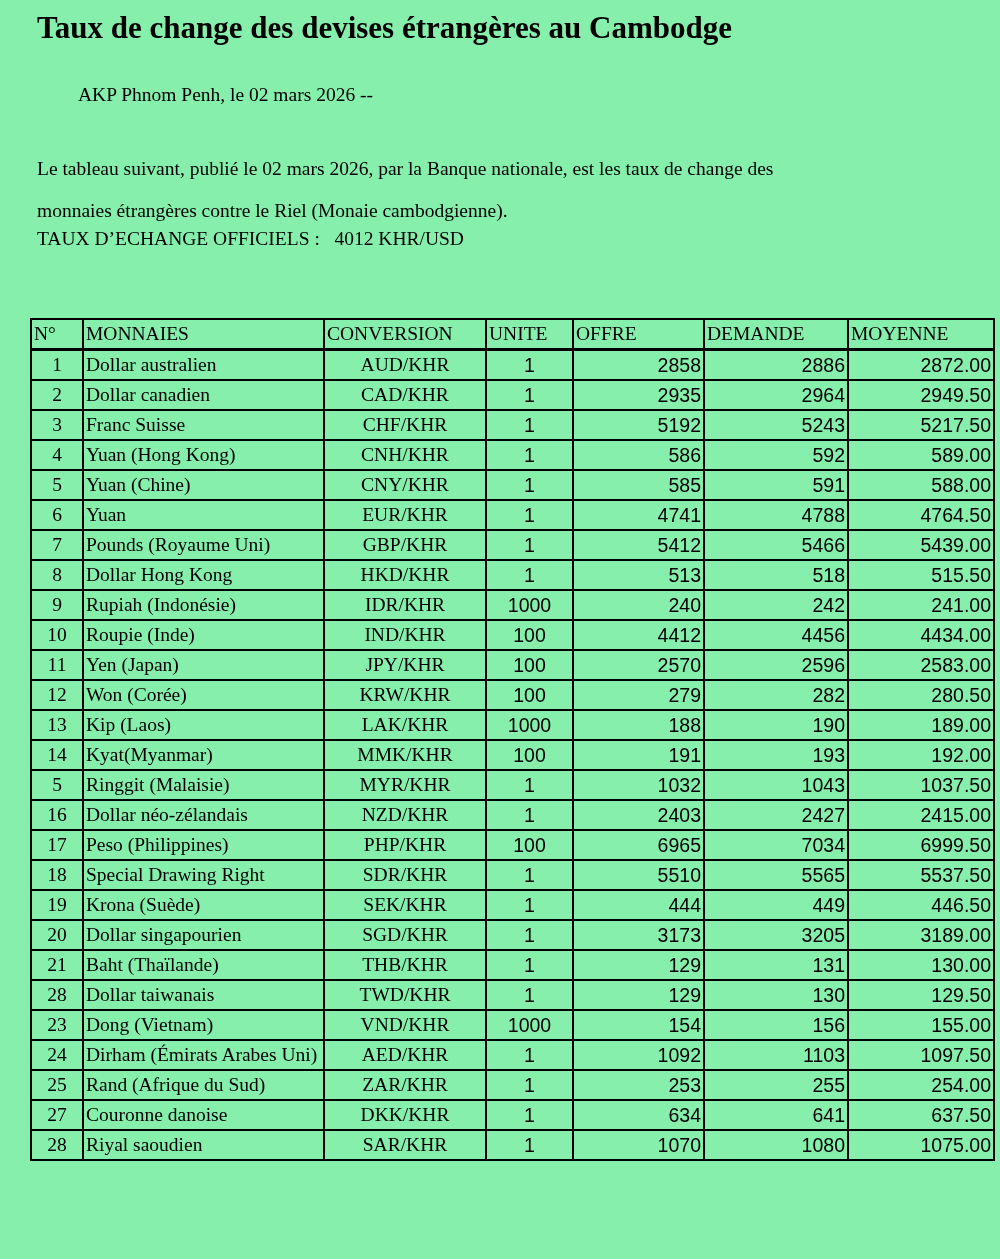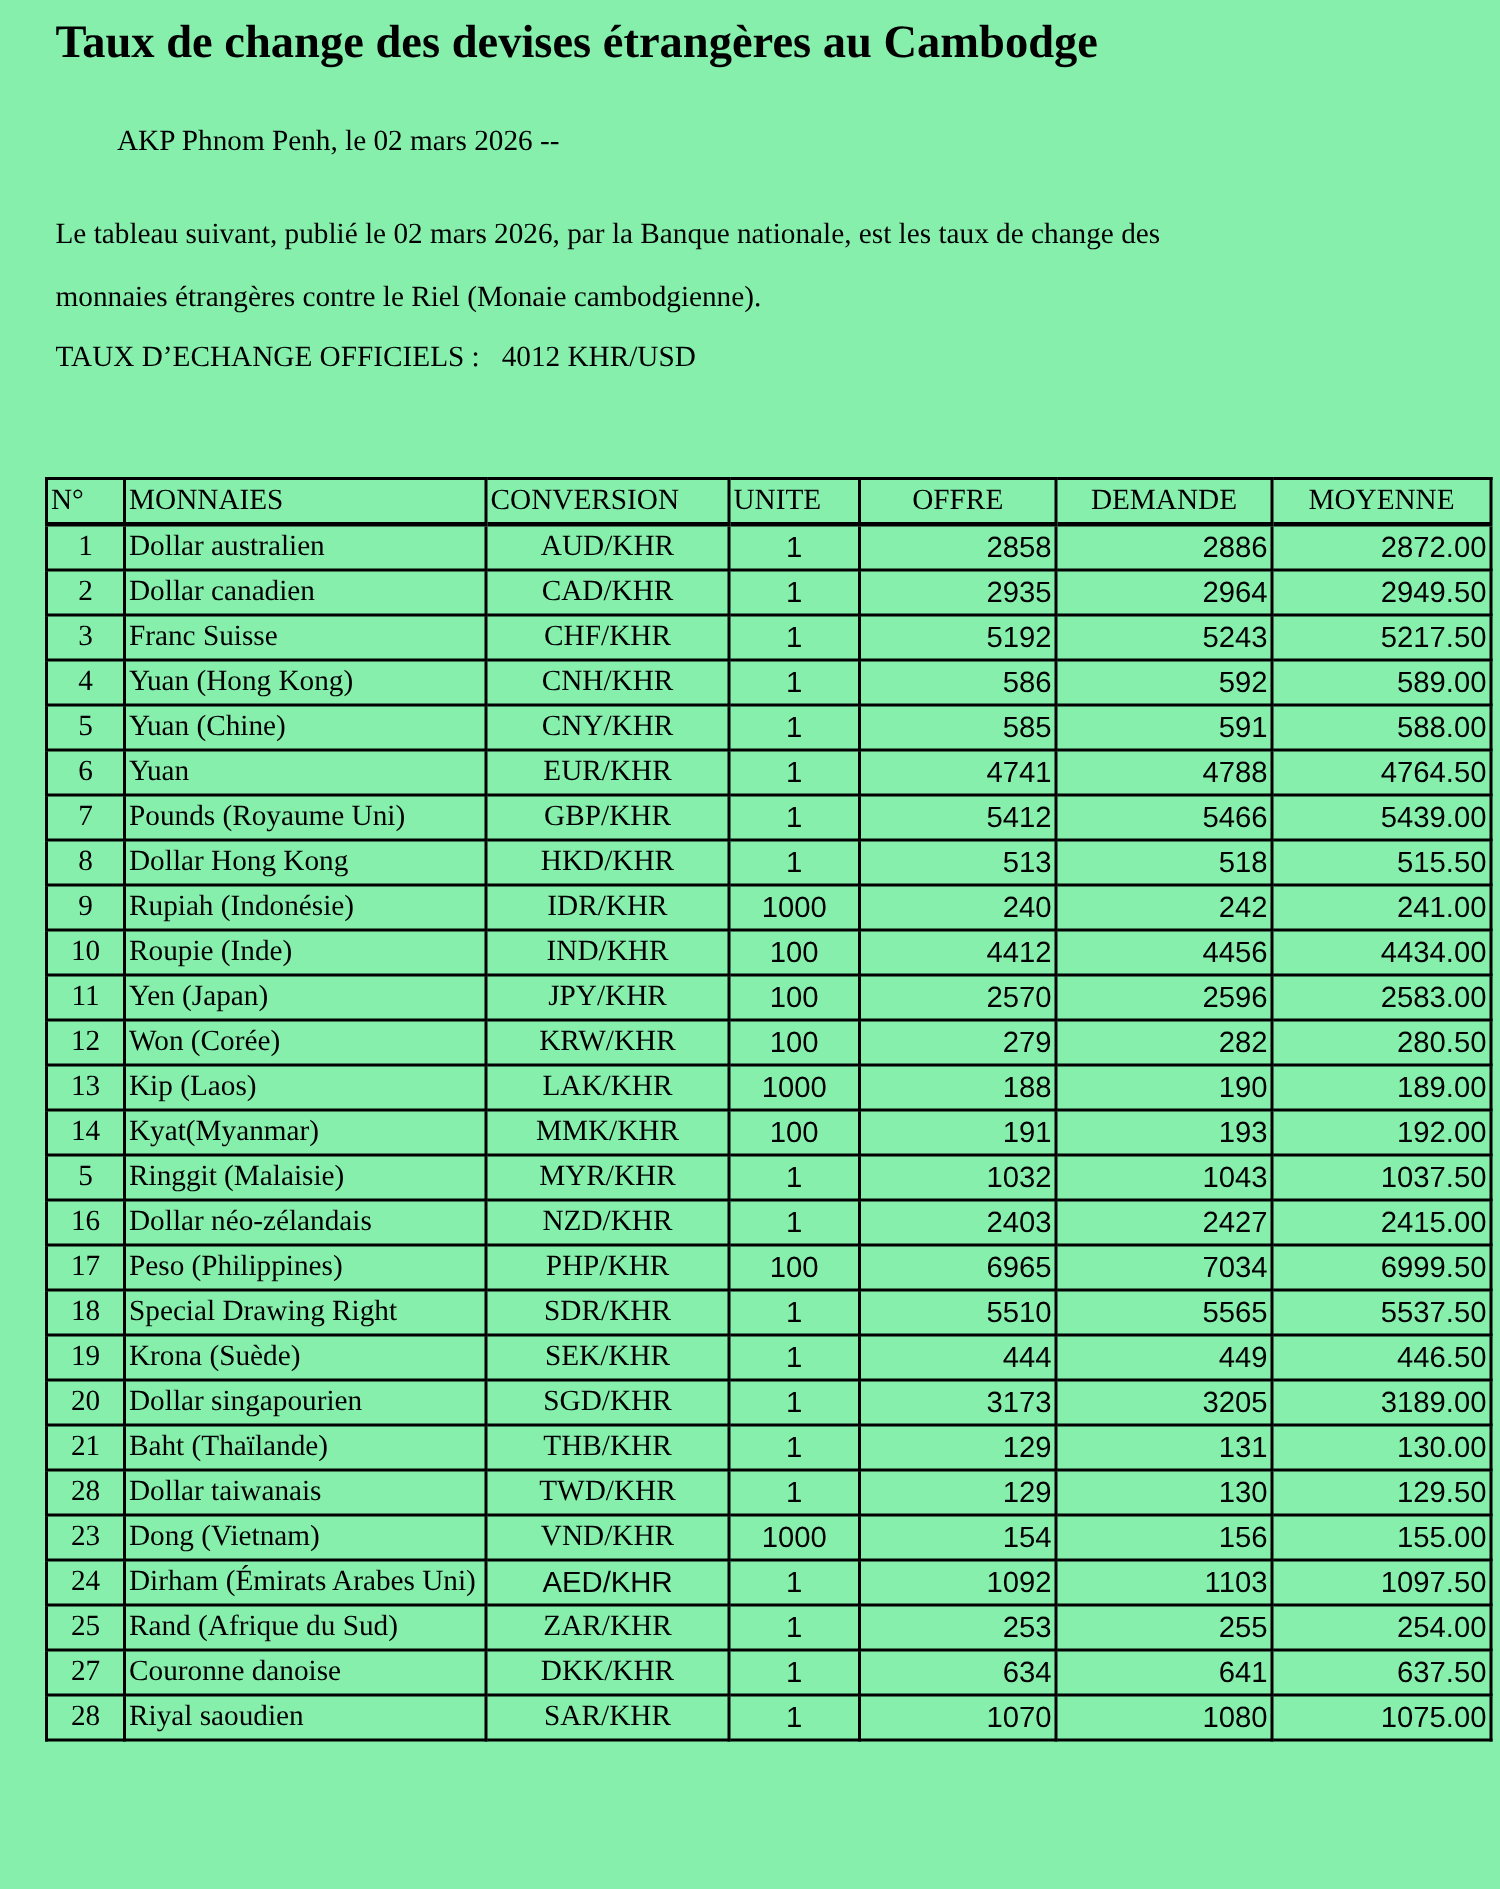--- a/index.html
+++ b/index.html
@@ -29,21 +29,21 @@
   .dateline {
     position: absolute;
     left: 37px;
     top: 84px;
     font-size: 19.5px;
     margin-left: 41px;
   }
   .intro {
     position: absolute;
     left: 37px;
-    top: 136px;
+    top: 148px;
     width: 920px;
     font-size: 19.5px;
     line-height: 42px;
   }
   .official-rate {
     position: absolute;
     left: 37px;
     top: 228px;
     font-size: 19.5px;
     white-space: pre-wrap;
@@ -67,37 +67,37 @@
     border: 2px solid #000000;
     height: 28px;
     padding: 0 2px;
     font-size: 19.5px;
     font-weight: normal;
     overflow: hidden;
     white-space: nowrap;
   }
   table.fx thead th { border-bottom: 3px solid #000; }
   th.h-num, th.h-name, th.h-conv, th.h-unit { text-align: left; }
-  th.h-offre, th.h-demande, th.h-moyenne { text-align: center; font-family: Liberation Serif, serif; }
+  th.h-offre, th.h-demande, th.h-moyenne { text-align: left; font-family: Liberation Serif, serif; }
   td.col-num  { text-align: center; }
   td.col-name { text-align: left; padding-left: 3px; }
   td.col-conv { text-align: center; }
   td.col-unit {
     text-align: center;
     font-family: "Liberation Sans", sans-serif;
     font-size: 18px;
   }
   td.col-offre, td.col-demande, td.col-moyenne {
     text-align: right;
     font-family: "Liberation Sans", sans-serif;
     font-size: 18px;
     padding-right: 2px;
   }
   td.small-name { font-size: 15.5px; }
-  td.sans-conv  { font-family: Liberation Sans, sans-serif; font-size: 18px; }
+  td.sans-conv  { font-family: Liberation Serif, serif; font-size: 18px; }
 </style>
 </head>
 <body>
 
 <div class="page">
 
   <h1 class="doc-title">Taux de change des devises étrangères au Cambodge</h1>
 
   <div class="dateline">AKP Phnom Penh, le 02 mars 2026 --</div>
 

